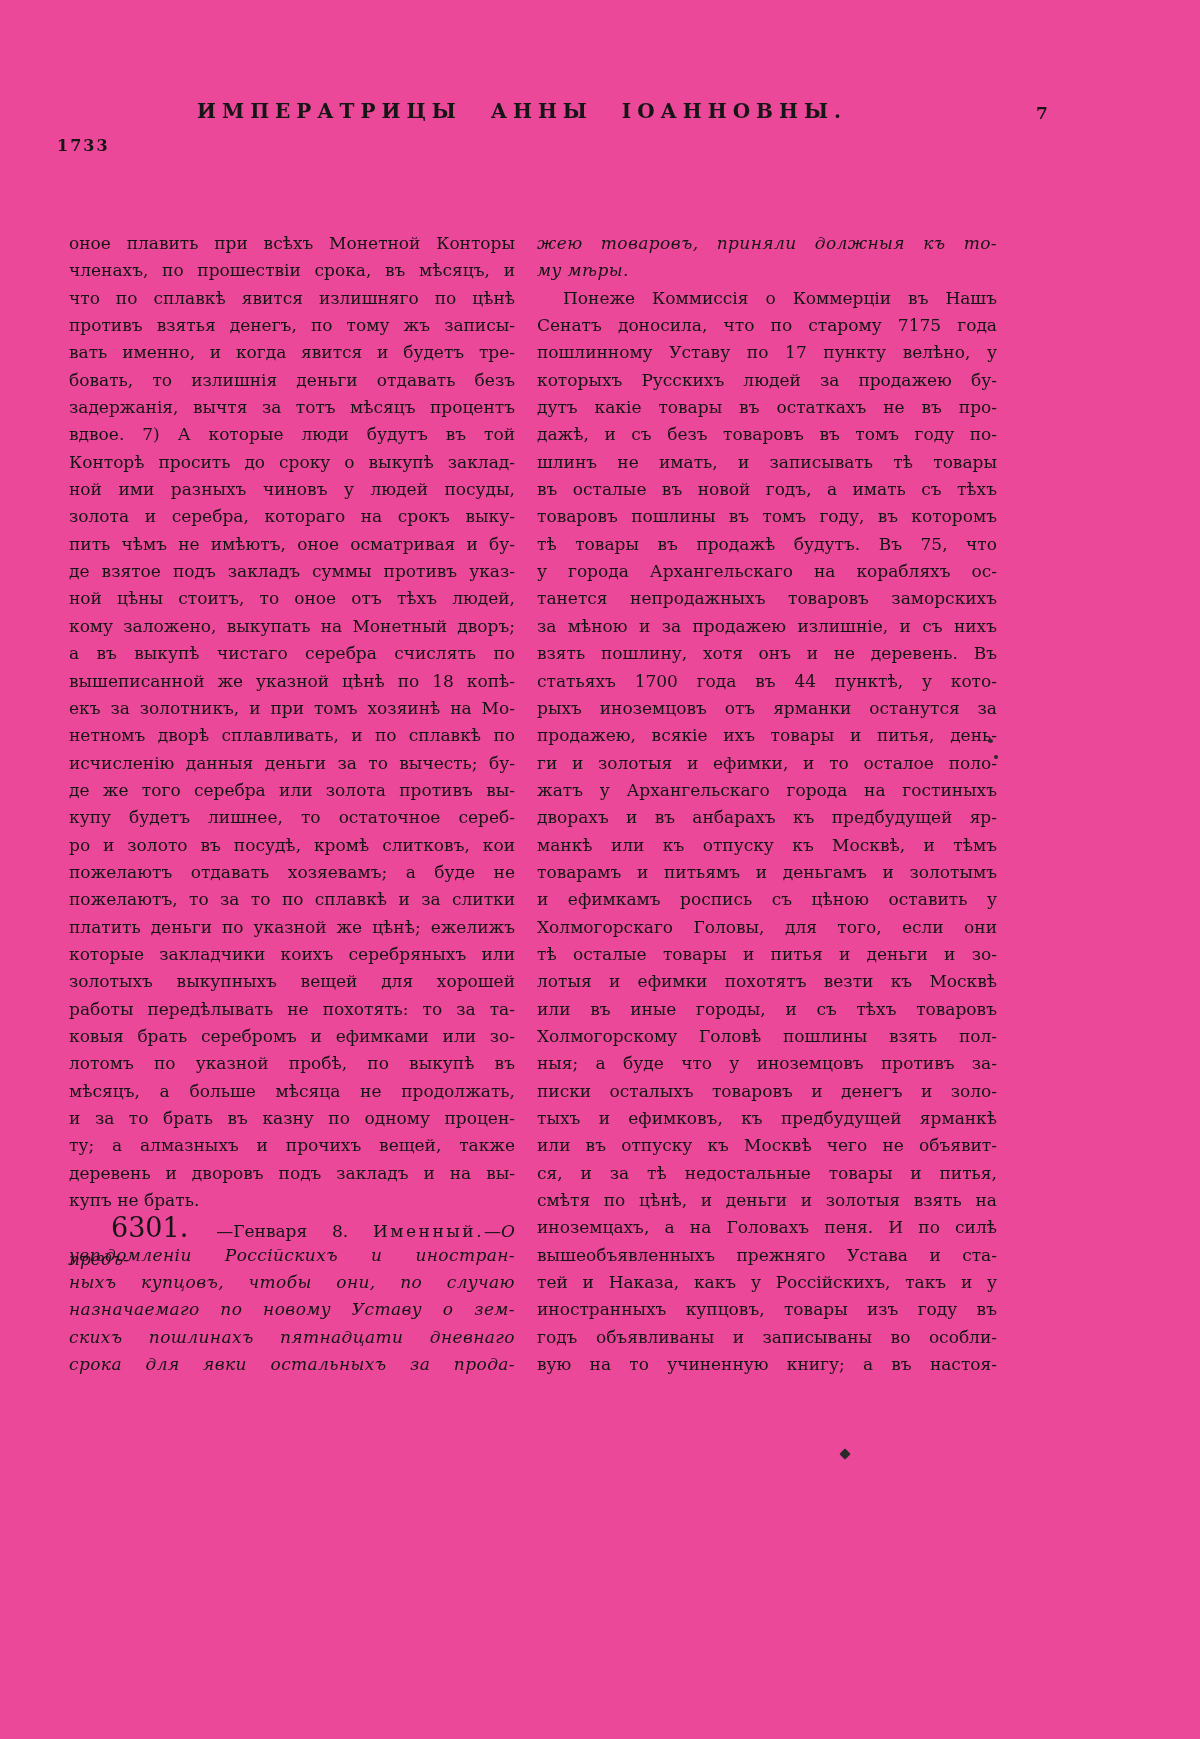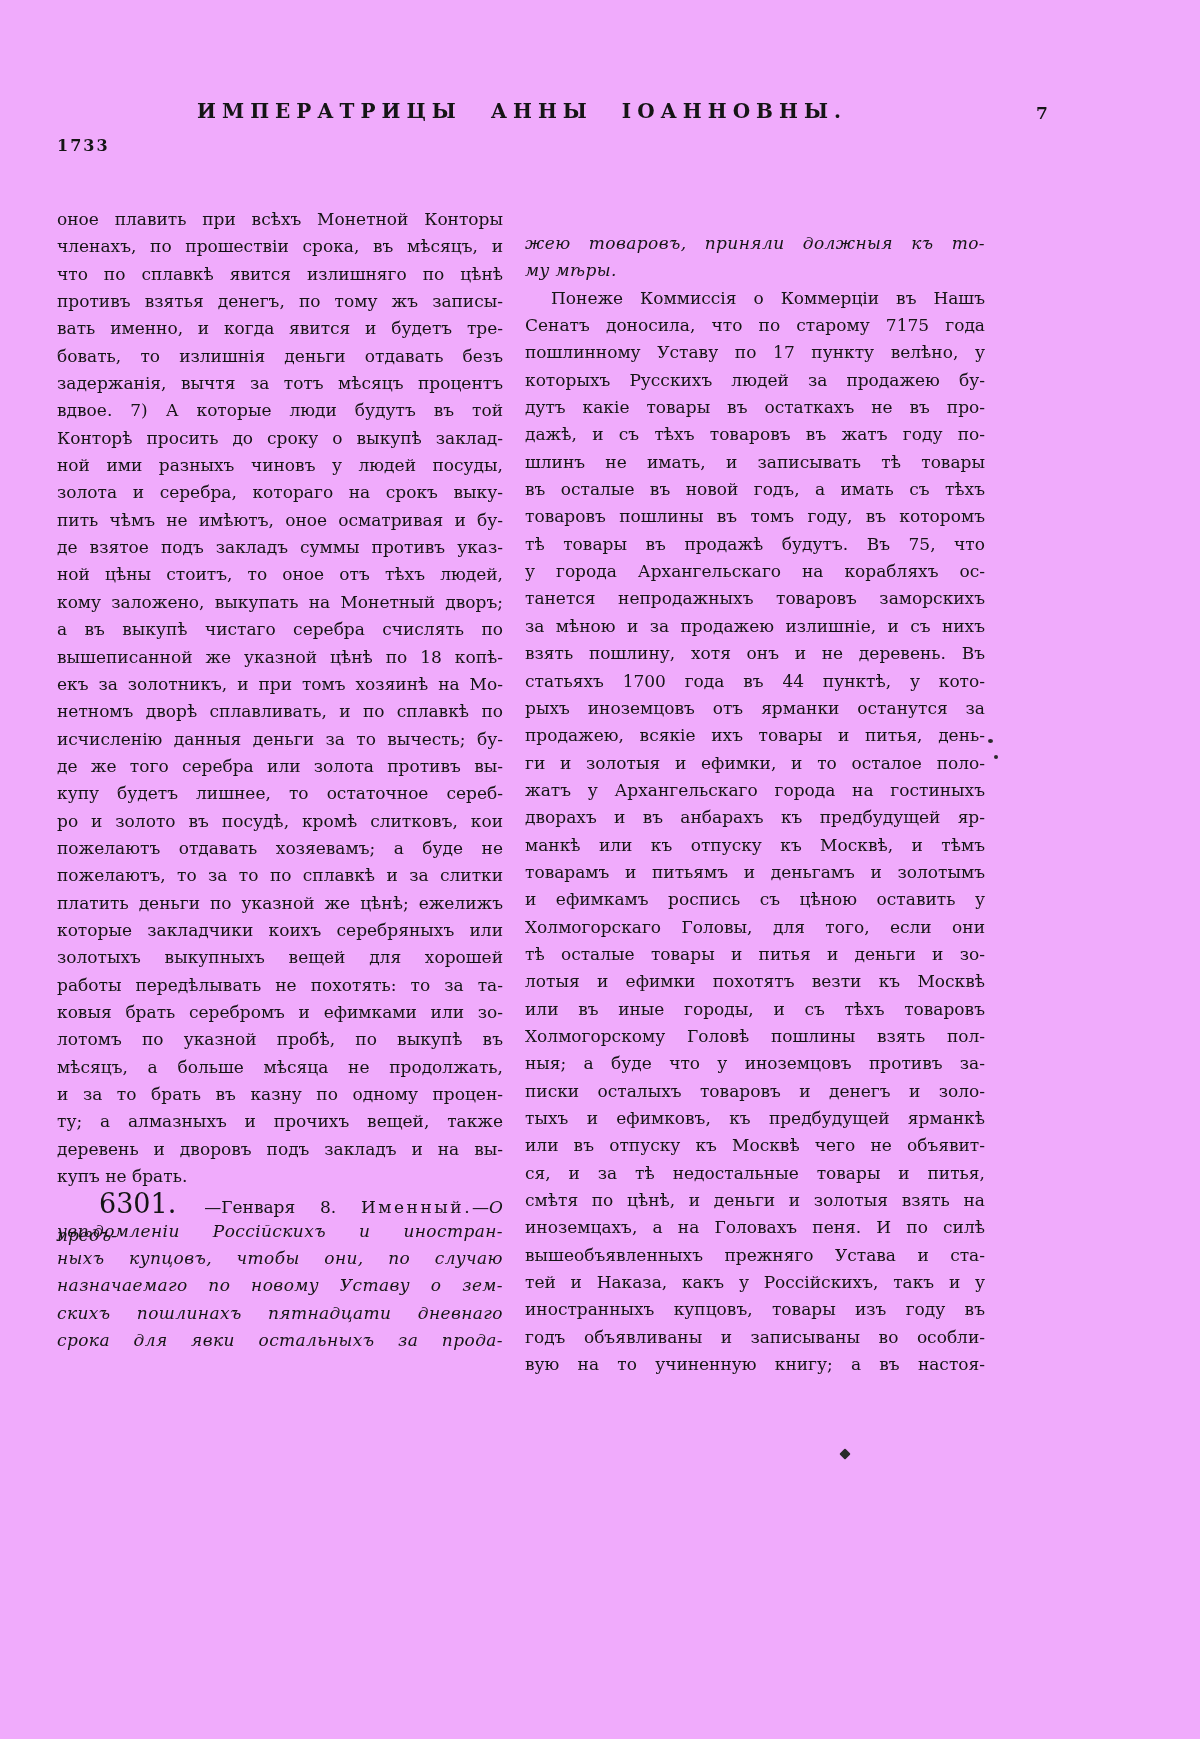--- a/index.html
+++ b/index.html
@@ -4,37 +4,37 @@
 <style>
   html,body{margin:0;padding:0;}
   body{
     width:1200px;height:1739px;
     background:#ffffff;
     font-family:"DejaVu Serif", serif;
     color:#151515;
     position:relative;
     overflow:hidden;
   }
-  .page{position:absolute;inset:0;background:#f0abfc;}
+  .page{position:absolute;inset:0;background:#ec4899;}
   .running-title{
     position:absolute;top:99px;left:57px;width:930px;
     text-align:center;font-size:20px;font-weight:700;
     letter-spacing:6px;word-spacing:16px;white-space:nowrap;
   }
   .page-number{
     position:absolute;top:103px;left:1036px;
     font-size:17px;font-weight:700;
   }
   .year{
     position:absolute;top:136px;left:57px;width:930px;
     text-align:left;font-size:16px;font-weight:700;letter-spacing:2px;
   }
   .columns{
-    position:absolute;top:182px;left:57px;width:932px;
-    display:flex;align-items:center;
+    position:absolute;top:182px;left:69px;width:932px;
+    display:flex;align-items:flex-end;
   }
   .column{
     font-size:17px;
     line-height:27.35px;
   }
   .col-left{width:446px;}
   .col-right{width:460px;margin-top:48px;}
   .divider{
     width:3px;
     border-left:1.4px solid #1c1c1c;
@@ -117,21 +117,21 @@
       </div>
     <div class="divider"></div>
     <div class="column col-right">
         <div class="line italic">жею товаровъ, приняли должныя къ то-</div>
         <div class="line italic no-just">му мѣры.</div>
         <div class="line" style="text-indent: 26px;">Понеже Коммиссія о Коммерціи въ Нашъ</div>
         <div class="line">Сенатъ доносила, что по старому 7175 года</div>
         <div class="line">пошлинному Уставу по 17 пункту велѣно, у</div>
         <div class="line">которыхъ Русскихъ людей за продажею бу-</div>
         <div class="line">дутъ какіе товары въ остаткахъ не въ про-</div>
-        <div class="line">дажѣ, и съ тѣхъ товаровъ въ жатъ году по-</div>
+        <div class="line">дажѣ, и съ безъ товаровъ въ томъ году по-</div>
         <div class="line">шлинъ не имать, и записывать тѣ товары</div>
         <div class="line">въ осталые въ новой годъ, а имать съ тѣхъ</div>
         <div class="line">товаровъ пошлины въ томъ году, въ которомъ</div>
         <div class="line">тѣ товары въ продажѣ будутъ. Въ 75, что</div>
         <div class="line">у города Архангельскаго на корабляхъ ос-</div>
         <div class="line">танется непродажныхъ товаровъ заморскихъ</div>
         <div class="line">за мѣною и за продажею излишніе, и съ нихъ</div>
         <div class="line">взять пошлину, хотя онъ и не деревень. Въ</div>
         <div class="line">статьяхъ 1700 года въ 44 пунктѣ, у кото-</div>
         <div class="line">рыхъ иноземцовъ отъ ярманки останутся за</div>

